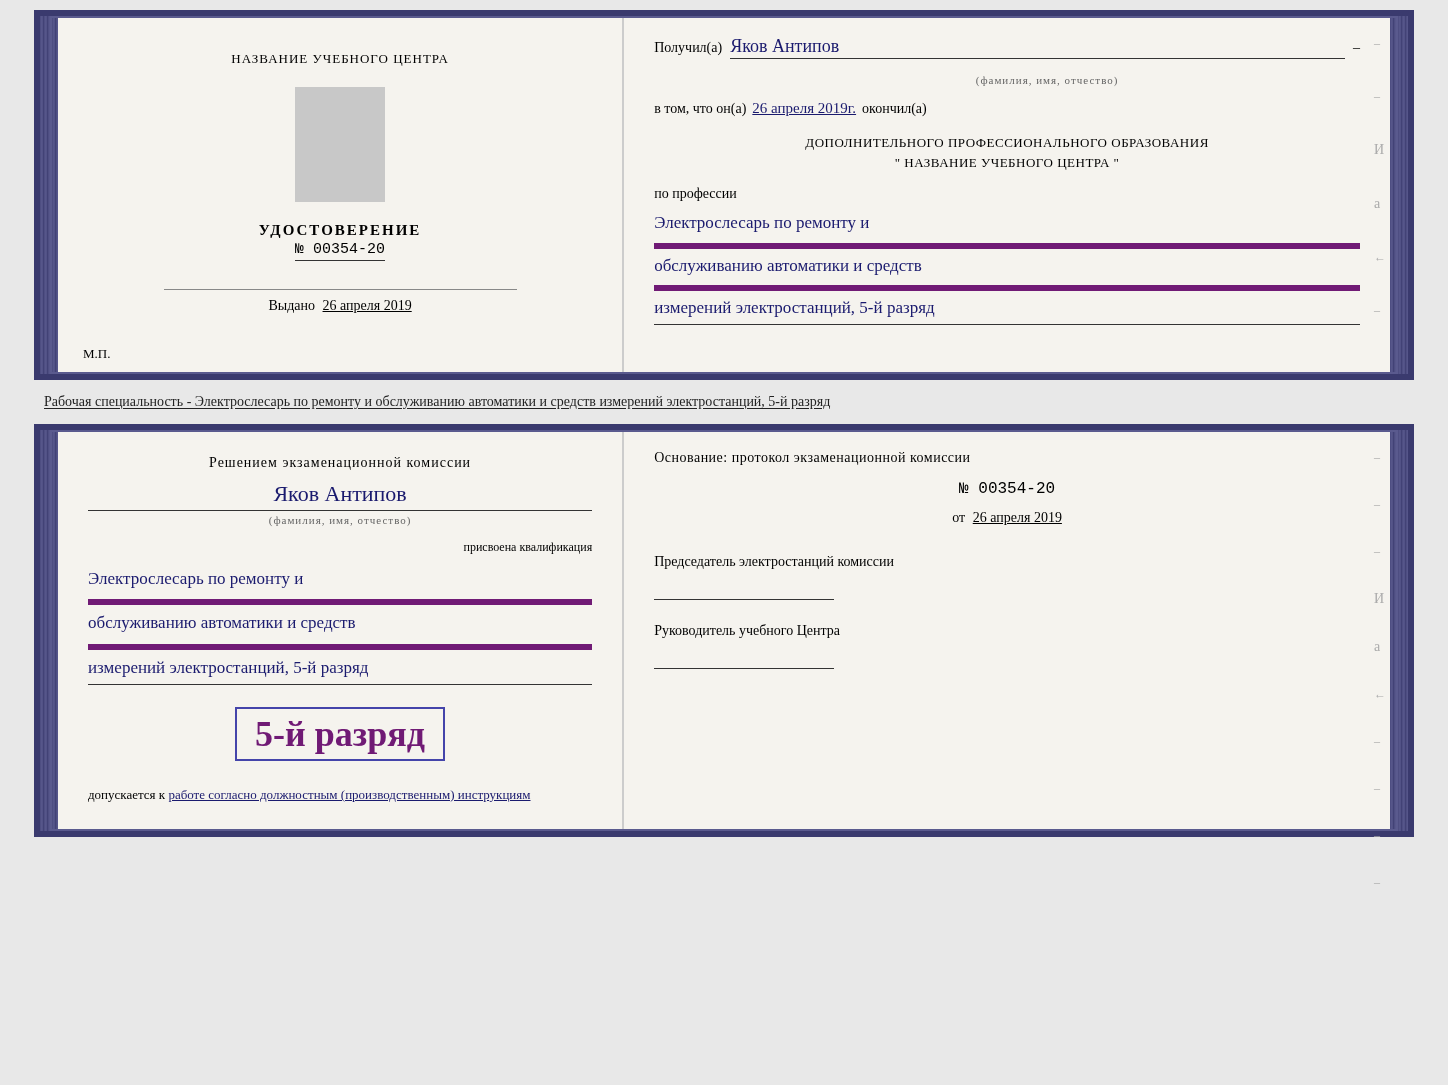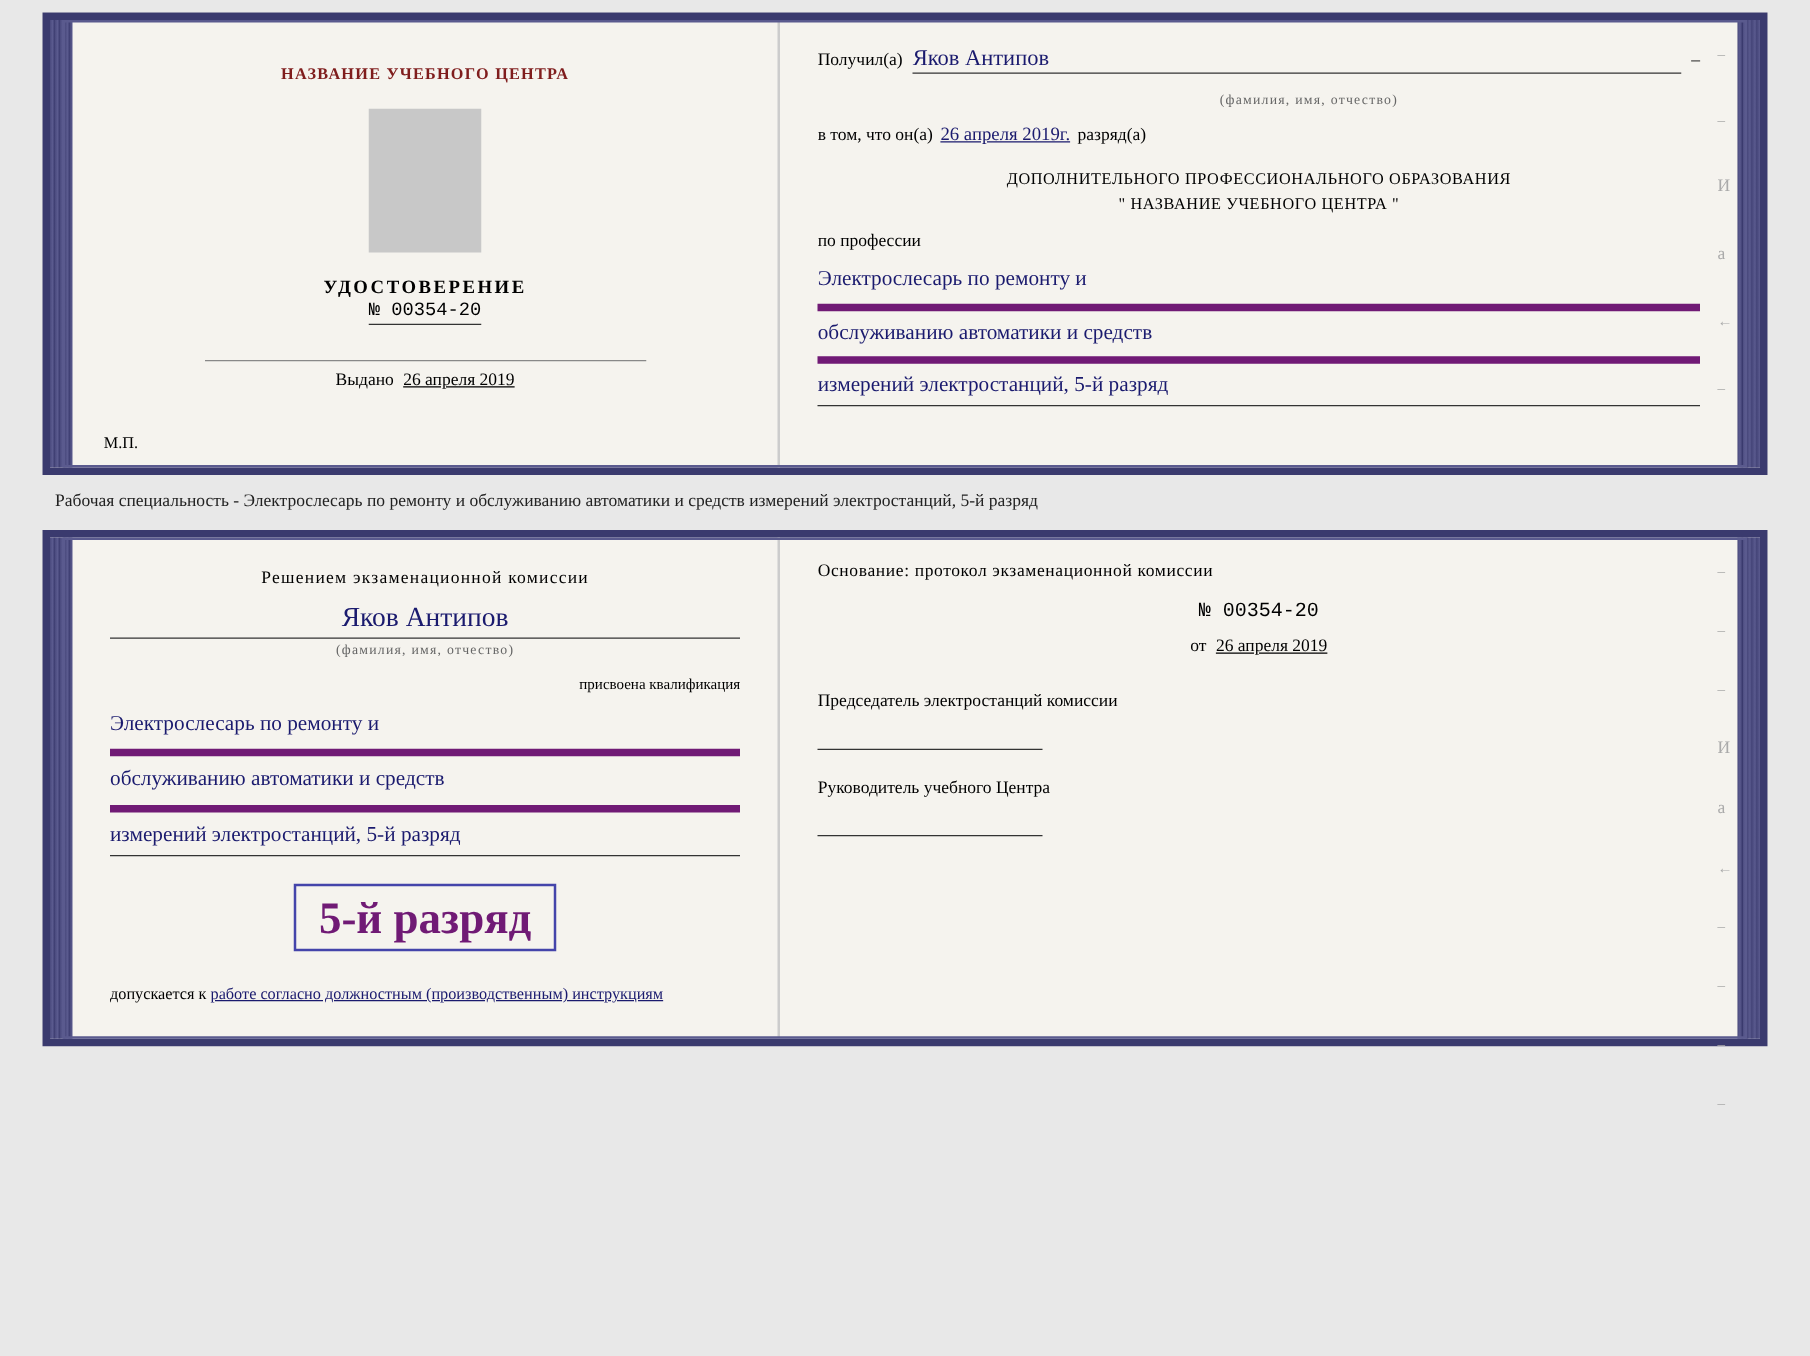--- a/index.html
+++ b/index.html
@@ -69,24 +69,24 @@
       display: flex;
       flex-direction: column;
       font-size: 14px;
     }
 
     
     .center-title {
       text-align: center;
       font-size: 13px;
       letter-spacing: 1px;
-      color: #7f1d1d;
+      color: #000000;
       margin-bottom: 20px;
       margin-top: 10px;
-      font-weight: bold;
+      font-weight: normal;
     }
 
     .cert-photo-placeholder {
       width: 90px;
       height: 115px;
       background: #c8c8c8;
       margin-bottom: 20px;
       flex-shrink: 0;
     }
 
@@ -206,20 +206,21 @@
       border-bottom: 6px solid #701a75;
       margin-bottom: 2px;
       padding-bottom: 4px;
     }
 
     
     .specialty-text {
       font-size: 14px;
       color: #222;
       padding: 6px 10px;
+      text-decoration: underline;
       text-underline-offset: 2px;
     }
 
     
     .diploma-book-bottom {
       display: flex;
       width: 100%;
       border: 6px solid #3a3a6e;
       background: #f5f3ee;
       min-height: 400px;
@@ -386,21 +387,21 @@
       <div class="right-top-line1">
         <span class="poluchil">Получил(а)</span>
         <span class="handwritten-name">Яков Антипов</span>
         <span class="dash">–</span>
       </div>
       <div class="fio-subtitle">(фамилия, имя, отчество)</div>
 
       <div class="vtom-line">
         <span>в том, что он(а)</span>
         <span class="handwritten-date">26 апреля 2019г.</span>
-        <span class="okonchil">разряд(а)</span>
+        <span class="okonchil">окончил(а)</span>
       </div>
 
       <div class="org-block">
         <div>ДОПОЛНИТЕЛЬНОГО ПРОФЕССИОНАЛЬНОГО ОБРАЗОВАНИЯ</div>
         <div>"  НАЗВАНИЕ УЧЕБНОГО ЦЕНТРА  "</div>
       </div>
 
       <div class="po-professii">по профессии</div>
       <div class="profession-handwritten">
         <div class="profession-line">Электрослесарь по ремонту и</div>

